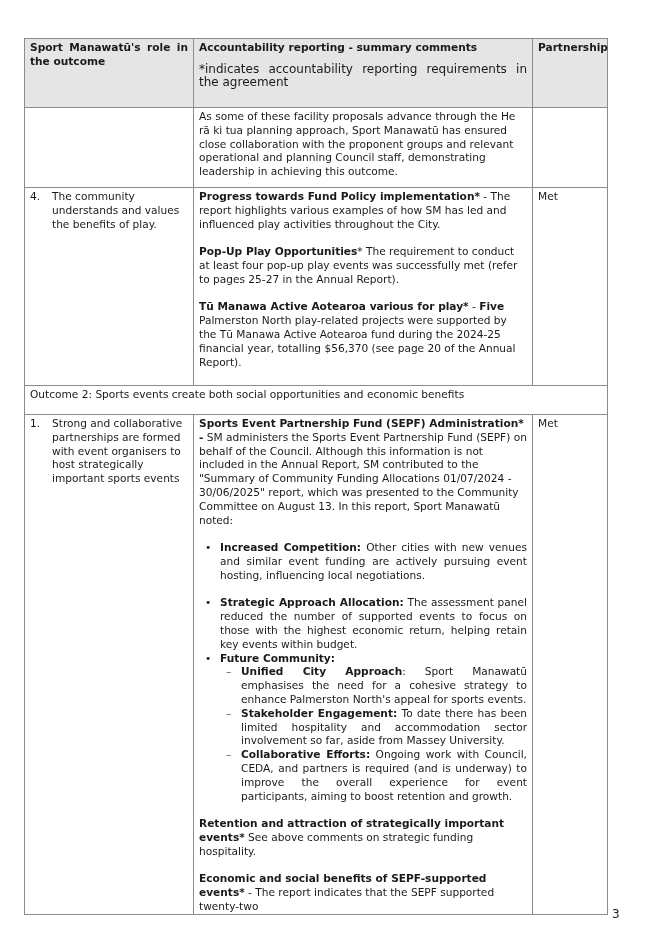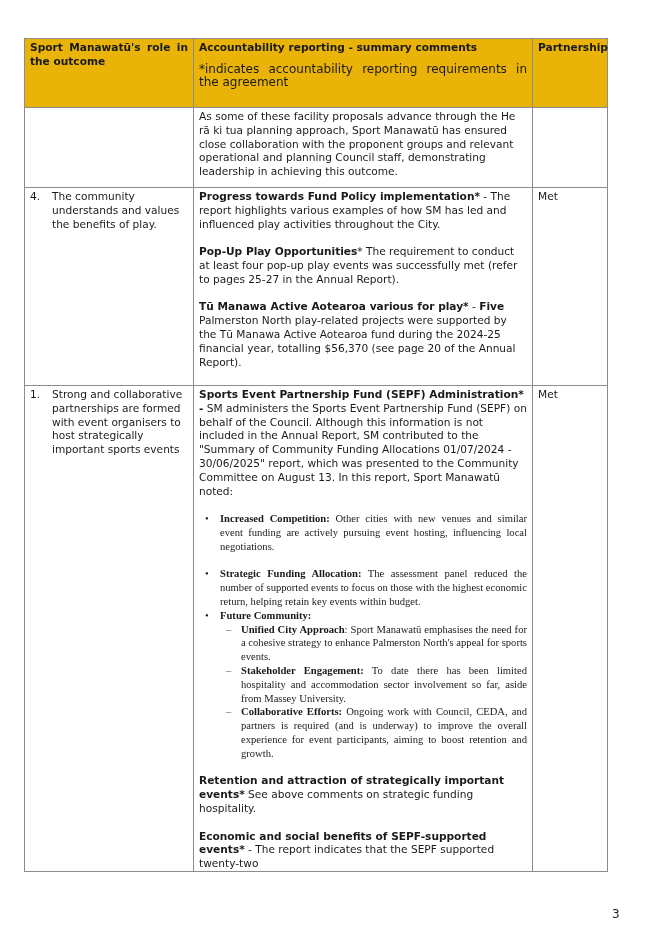--- a/index.html
+++ b/index.html
@@ -11,35 +11,35 @@
     border-collapse: collapse; table-layout: fixed;
     font-size: 10.6px; line-height: 13.8px;
   }
   table.report td, table.report th {
     border: 1.5px solid #8c8c8c; vertical-align: top; padding: 2px 5px 0 5px;
     text-align: left; font-weight: normal;
   }
   col.c1 { width: 169px; }
   col.c2 { width: 339px; }
   col.c3 { width: 75px; }
-  thead th { background: #eab308; height: 66px; margin-left: 24px; }
+  thead th { background: #e5e5e5; height: 66px; margin-left: 24px; }
   thead th .h { font-weight: bold; }
   thead th.role .h { text-align: justify; text-align-last: left; display:block; }
   .note { display:block; margin-top: 8px; font-size: 12px; text-align: justify; text-align-last: left; line-height: 13px;}
   .just { text-align: justify; margin-left: 27px; }
   p { margin: 0; }
   p + p { margin-top: 13.8px; }
   b { font-weight: bold; }
   .cont-row td { height: 77px; }
   .row4 td { height: 195px; }
   .outcome td { height: 26px; font-weight: bold; padding-top: 2px; }
   .row-o2 td { height: 472px; border-bottom: 1.5px solid #8c8c8c; }
   .numitem { display: flex; }
   .numitem .num { width: 22px; flex: none; }
-  ul.bul { margin: 13.8px 0 0 0; padding: 0; list-style: none; font-family: Liberation Serif, serif; }
+  ul.bul { margin: 13.8px 0 0 0; padding: 0; list-style: none; }
   ul.bul > li { position: relative; padding-left: 21px; text-align: justify; }
   ul.bul > li + li.gap { margin-top: 13.8px; }
   ul.bul > li::before { content: "\2022"; position: absolute; left: 6px; top: 0; }
   ul.dash { margin: 0; padding: 0; list-style: none; }
   ul.dash > li { position: relative; padding-left: 21px; text-align: justify; }
   ul.dash > li::before { content: "\2013"; position: absolute; left: 6px; top: 0; color:#555; }
   .page-number { position: absolute; left: 612px; top: 907px; font-size: 12px; color: #222; }
 </style>
 </head>
 <body>
@@ -80,33 +80,36 @@
           </div>
         </td>
         <td class="just">
           <p><b>Progress towards Fund Policy implementation*</b><span> - The report highlights various examples of how SM has led and influenced play activities throughout the City.</span></p>
           <p><b>Pop-Up Play Opportunities</b><span>* The requirement to conduct at least four pop-up play events was successfully met (refer to pages 25-27 in the Annual Report).</span></p>
           <p><b>Tū Manawa Active Aotearoa various for play*</b><span> - </span><b>Five</b><span> Palmerston North play-related projects were supported by the Tū Manawa Active Aotearoa fund during the 2024-25 financial year, totalling $56,370 (see page 20 of the Annual Report).</span></p>
         </td>
         <td>Met</td>
       </tr>
 
+      <tr class="outcome">
+        <td colspan="3">Outcome 2: Sports events create both social opportunities and economic benefits</td>
+      </tr>
 
       <tr class="row-o2">
         <td>
           <div class="numitem">
             <span class="num">1.</span>
             <span>Strong and collaborative partnerships are formed with event organisers to host strategically important sports events</span>
           </div>
         </td>
         <td class="just">
           <p><b>Sports Event Partnership Fund (SEPF) Administration* -</b><span> SM administers the Sports Event Partnership Fund (SEPF) on behalf of the Council. Although this information is not included in the Annual Report, SM contributed to the "Summary of Community Funding Allocations 01/07/2024 - 30/06/2025" report, which was presented to the Community Committee on August 13. In this report, Sport Manawatū noted:</span></p>
           <ul class="bul">
             <li><b>Increased Competition:</b><span> Other cities with new venues and similar event funding are actively pursuing event hosting, influencing local negotiations.</span></li>
-            <li class="gap"><b>Strategic Funding Allocation:</b><span> The assessment panel reduced the number of supported events to focus on those with the highest economic return, helping retain key events within budget.</span></li>
+            <li class="gap"><b>Strategic Approach Allocation:</b><span> The assessment panel reduced the number of supported events to focus on those with the highest economic return, helping retain key events within budget.</span></li>
             <li><b>Future Community:</b><span></span>
               <ul class="dash">
                 <li><b>Unified City Approach</b><span>: Sport Manawatū emphasises the need for a cohesive strategy to enhance Palmerston North's appeal for sports events.</span></li>
                 <li><b>Stakeholder Engagement:</b><span> To date there has been limited hospitality and accommodation sector involvement so far, aside from Massey University.</span></li>
                 <li><b>Collaborative Efforts:</b><span> Ongoing work with Council, CEDA, and partners is required (and is underway) to improve the overall experience for event participants, aiming to boost retention and growth.</span></li>
               </ul>
             </li>
           </ul>
           <p style="margin-top:13.8px"><b>Retention and attraction of strategically important events*</b><span> See above comments on strategic funding hospitality.</span></p>
           <p><b>Economic and social benefits of SEPF-supported events*</b><span> - The report indicates that the SEPF supported twenty-two</span></p>

